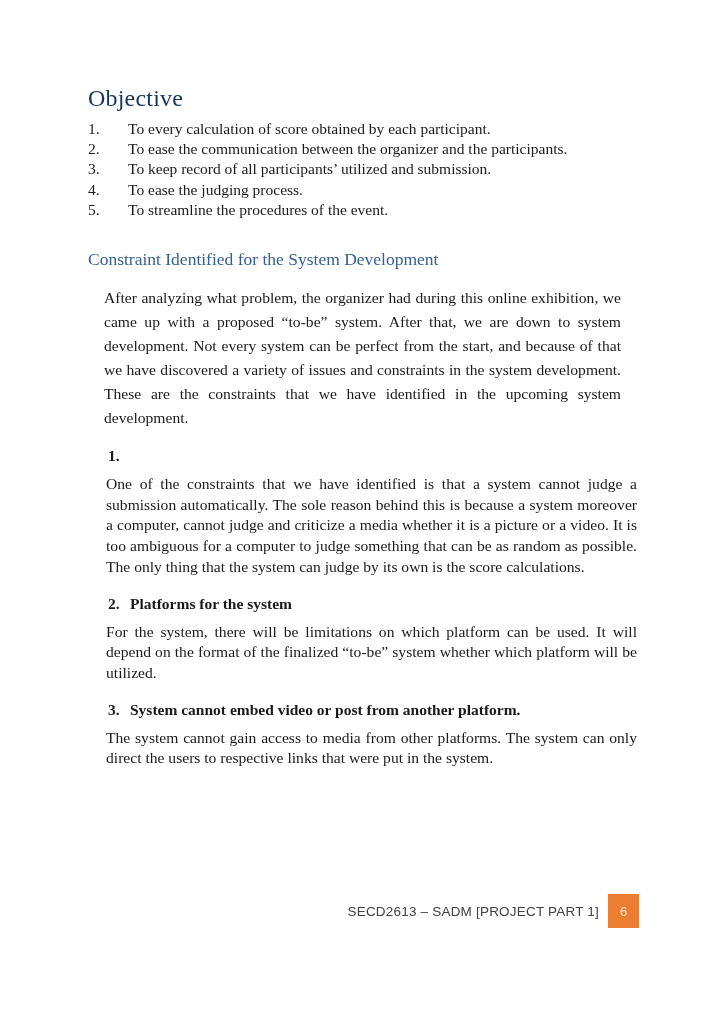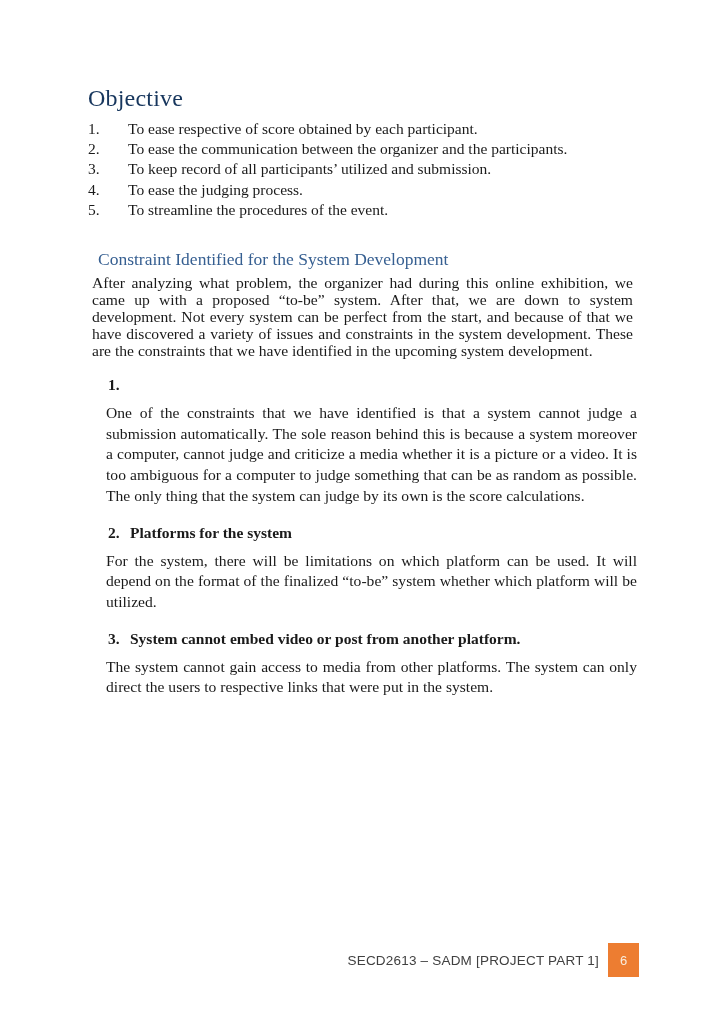--- a/index.html
+++ b/index.html
@@ -44,46 +44,46 @@
     display: flex;
     font-size: 15.5px;
     line-height: 20.2px;
   }
   .obj-num { width: 40px; flex: 0 0 40px; }
   .obj-text { flex: 1; }
   h2.section-heading {
     font-size: 17.5px;
     font-weight: normal;
     color: var(--heading_blue);
-    margin: 28px 0 3px 10px;
+    margin: 28px 0 3px 0;
     line-height: 22px;
   }
   p.intro {
-    margin: 4px;
+    margin: 16px;
     font-size: 15.6px;
-    line-height: 17px;
+    line-height: 24px;
     text-align: justify;
   }
   .c-title {
     display: flex;
     margin: 16px 0 0 20px;
     font-size: 15.5px;
     font-weight: bold;
     line-height: 20px;
   }
   .c-num { width: 22px; flex: 0 0 22px; }
   p.c-body {
     margin: 8px 0 0 18px;
     font-size: 15.6px;
     line-height: 20.7px;
     text-align: justify;
   }
   .footer {
     position: absolute;
-    top: 943px;
+    top: 894px;
     right: 85px;
     display: flex;
     align-items: center;
     gap: 9px;
     font-family: "Liberation Sans", "DejaVu Sans", sans-serif;
   }
   .footer-text {
     font-size: 13.5px;
     color: var(--footer_gray);
     letter-spacing: 0.2px;
@@ -103,21 +103,21 @@
 <body>
 
 <div class="page">
   <div class="content">
 
     <h1 class="doc-title">Objective</h1>
 
     <ol class="objectives">
       <li class="obj-row">
         <span class="obj-num">1.</span>
-        <span class="obj-text">To ease respective of score obtained by each participant.</span>
+        <span class="obj-text">To every calculation of score obtained by each participant.</span>
       </li>
       <li class="obj-row">
         <span class="obj-num">2.</span>
         <span class="obj-text">To ease the communication between the organizer and the participants.</span>
       </li>
       <li class="obj-row">
         <span class="obj-num">3.</span>
         <span class="obj-text">To keep record of all participants’ utilized and submission.</span>
       </li>
       <li class="obj-row">

